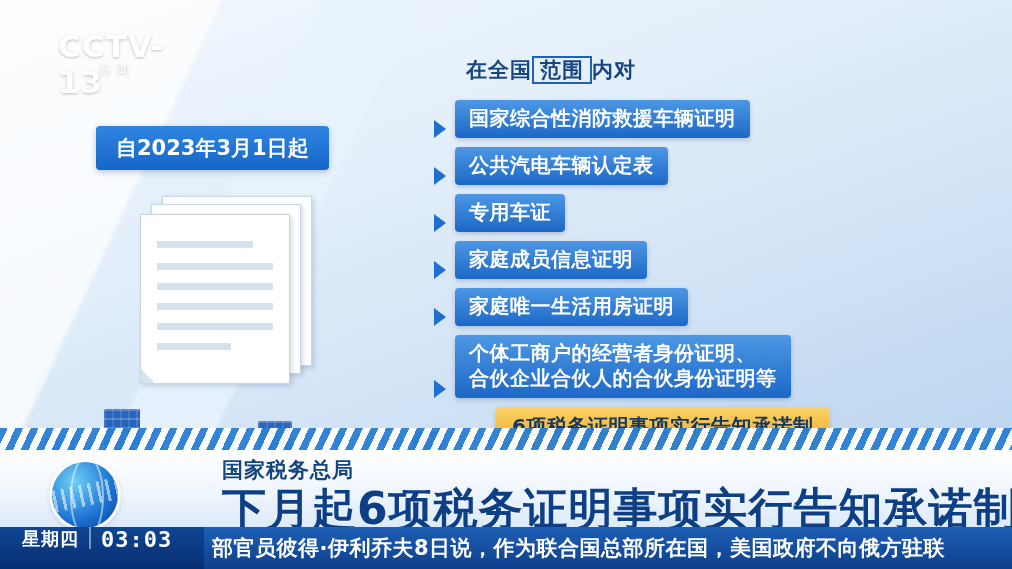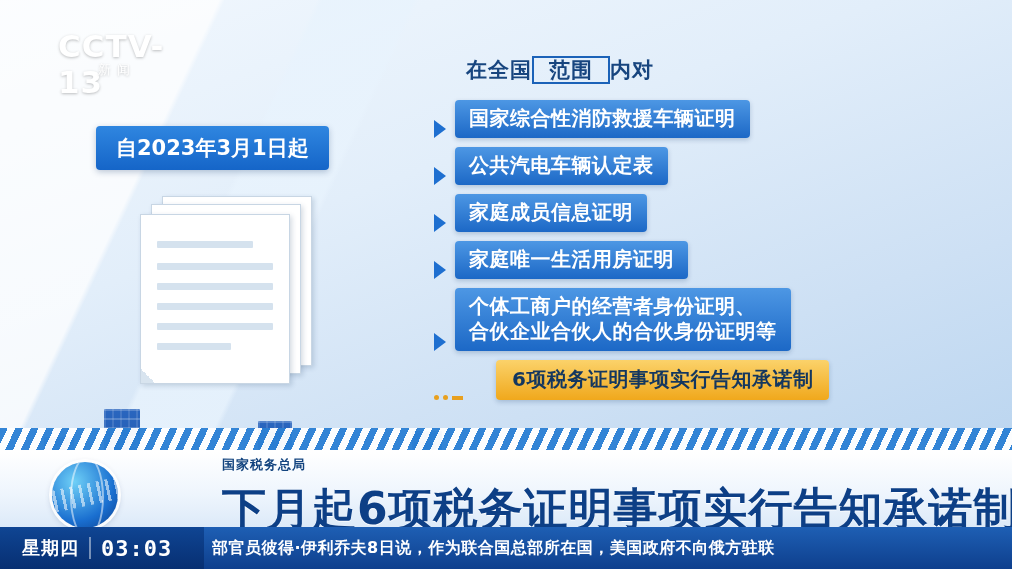--- a/index.html
+++ b/index.html
@@ -63,21 +63,21 @@
     content:"";position:absolute;left:0;bottom:0;width:14px;height:14px;
     background:linear-gradient(45deg,#d8e4ef 50%,#ffffff 50%);
   }
   .ln{position:absolute;background:#d5e2ee;height:7px;border-radius:1px;}
 
   
   .lead{
     position:absolute;left:466px;top:56px;
     font-size:21px;font-weight:bold;color:#17457f;letter-spacing:1px;
   }
-  .lead .boxed{border:2px solid #1b62b8;padding:0 15px;text-align:right;}
+  .lead .boxed{border:2px solid #1b62b8;padding:0 6px;text-align:right;}
   .list{position:absolute;left:434px;top:100px;width:470px;}
   .row{position:relative;display:flex;align-items:flex-end;margin-bottom:9px;}
   .tri{
     width:0;height:0;margin-top:8px;margin-right:9px;flex:0 0 auto;
     border-top:9px solid transparent;border-bottom:9px solid transparent;
     border-left:12px solid #1e6fd0;
   }
   .bar{
     background:linear-gradient(180deg,#4d97e4,#1c68c6);
     color:#fff;font-size:20px;font-weight:bold;letter-spacing:.5px;
@@ -114,44 +114,44 @@
   .globe::before{
     content:"";position:absolute;left:-8px;top:22px;width:82px;height:22px;
     background:repeating-linear-gradient(90deg,rgba(255,255,255,.55) 0 3px,rgba(255,255,255,0) 3px 9px);
     transform:rotate(-12deg);
   }
   .globe::after{
     content:"";position:absolute;left:18px;top:-6px;width:30px;height:78px;
     border-radius:50%;border:2px solid rgba(255,255,255,.5);
   }
   .kicker{
-    position:absolute;left:222px;top:456px;color:#13447f;font-size:13px;font-weight:bold;letter-spacing:1px;
+    position:absolute;left:222px;top:456px;color:#13447f;font-size:21px;font-weight:bold;letter-spacing:1px;
   }
   .headline{
     position:absolute;left:222px;top:480px;color:#0d3f86;font-size:44px;font-weight:bold;letter-spacing:1px;
     text-shadow:0 1px 0 rgba(255,255,255,.8);white-space:nowrap;
   }
 
   
   .ticker{
     position:absolute;left:0;top:527px;width:1012px;height:42px;
     background:linear-gradient(180deg,#1e5fb4,#0e3f8d);
   }
   .tk-left{
     position:absolute;left:0;top:0;width:204px;height:42px;
     background:linear-gradient(180deg,#0f4593,#072f72);
-    display:flex;align-items:center;gap:10px;padding-left:22px;box-sizing:border-box;
+    display:flex;align-items:flex-start;gap:10px;padding-left:22px;box-sizing:border-box;
   }
   .tk-day{color:#fff;font-size:18px;font-weight:bold;letter-spacing:1px;}
   .tk-sep{width:2px;height:22px;background:rgba(255,255,255,.45);}
   .tk-time{color:#fff;font-size:22px;font-weight:bold;letter-spacing:1px;
     font-family:"DejaVu Sans Mono","Liberation Mono",monospace;}
   .tk-text{
     position:absolute;left:212px;top:0;right:0;height:42px;display:flex;align-items:center;
-    color:#fff;font-size:16px;font-weight:bold;white-space:nowrap;overflow:hidden;letter-spacing:.5px;
+    color:#fff;font-size:21px;font-weight:bold;white-space:nowrap;overflow:hidden;letter-spacing:.5px;
   }
 </style>
 </head>
 <body>
 
 <div id="stage">
 
   <div class="bg-sheen"></div>
 
   <div class="skyline">
@@ -206,20 +206,24 @@
     <div class="row">
       <span class="tri"></span>
       <span class="bar">国家综合性消防救援车辆证明</span>
     </div>
     <div class="row">
       <span class="tri"></span>
       <span class="bar">公共汽电车辆认定表</span>
     </div>
     <div class="row">
       <span class="tri"></span>
+      <span class="bar">专用车证</span>
+    </div>
+    <div class="row">
+      <span class="tri"></span>
       <span class="bar">家庭成员信息证明</span>
     </div>
     <div class="row">
       <span class="tri"></span>
       <span class="bar">家庭唯一生活用房证明</span>
     </div>
     <div class="row">
       <span class="tri"></span>
       <span class="bar">个体工商户的经营者身份证明、
 合伙企业合伙人的合伙身份证明等</span>

